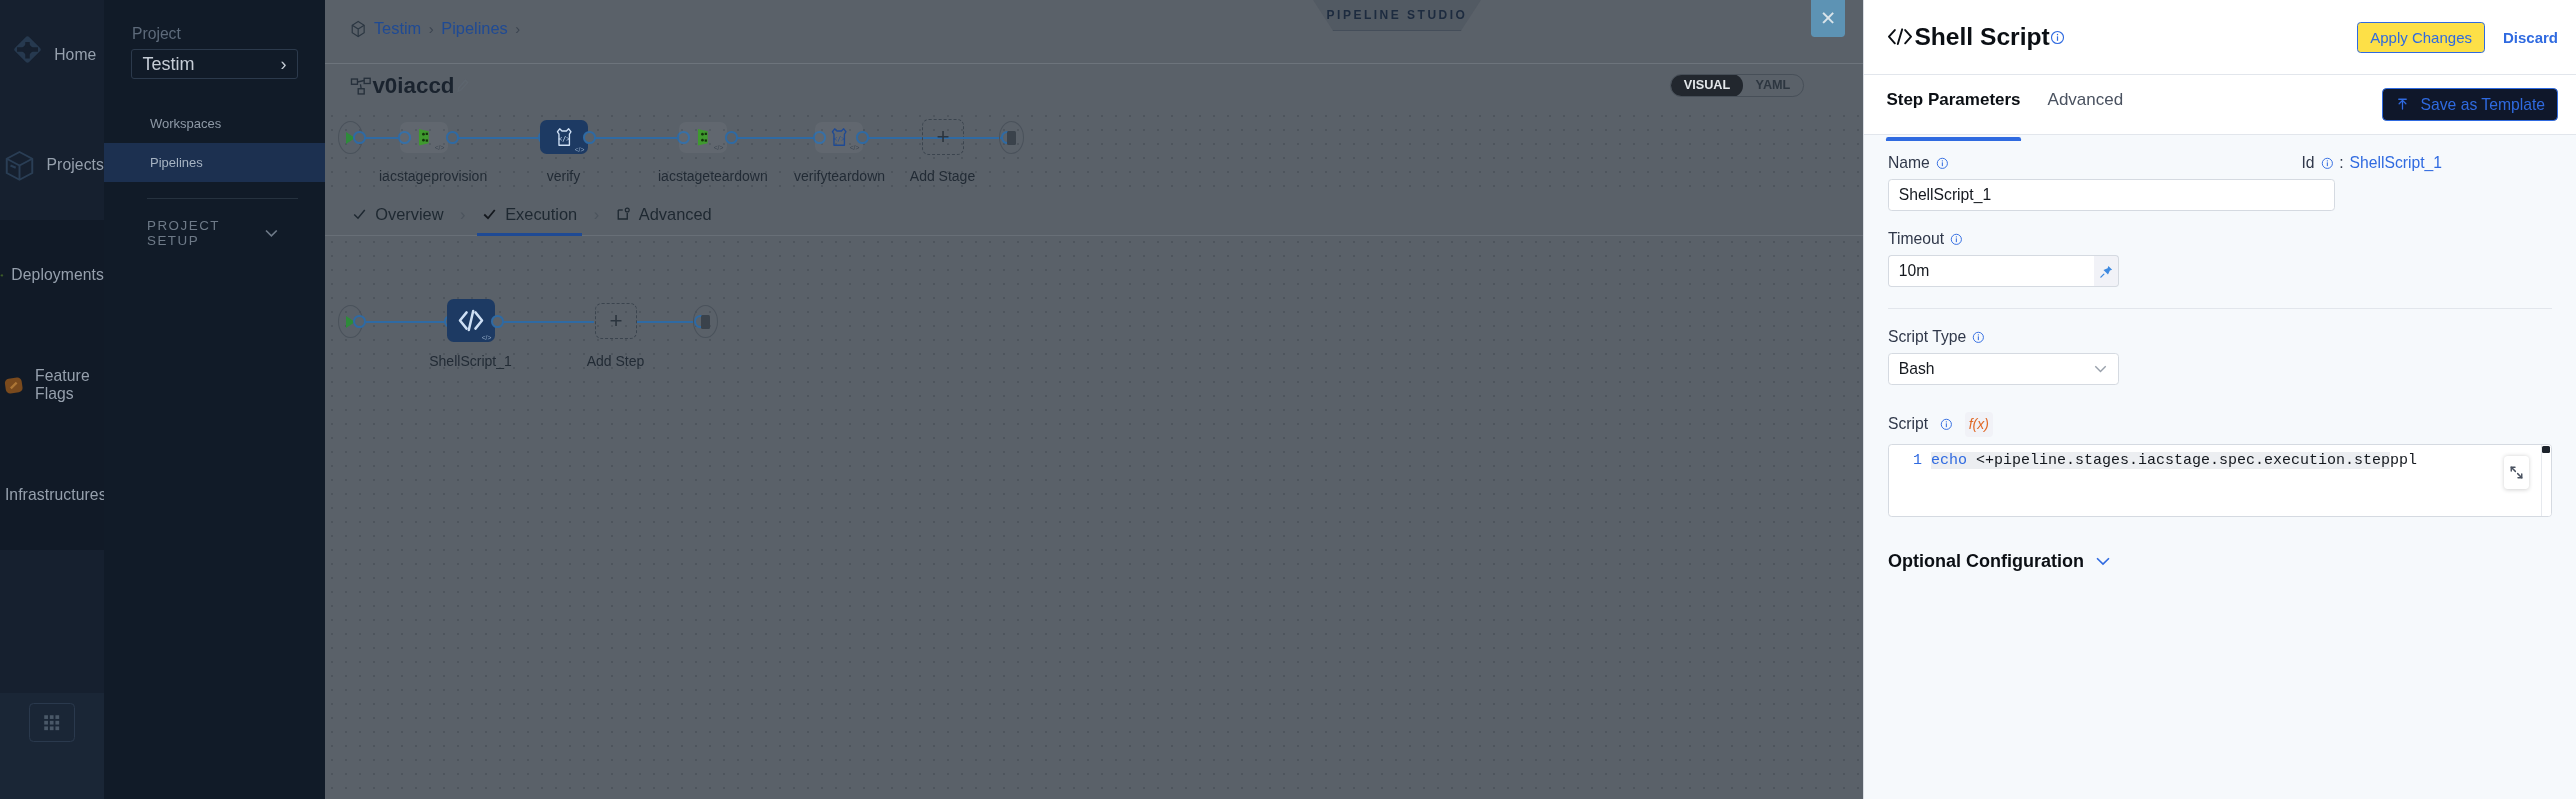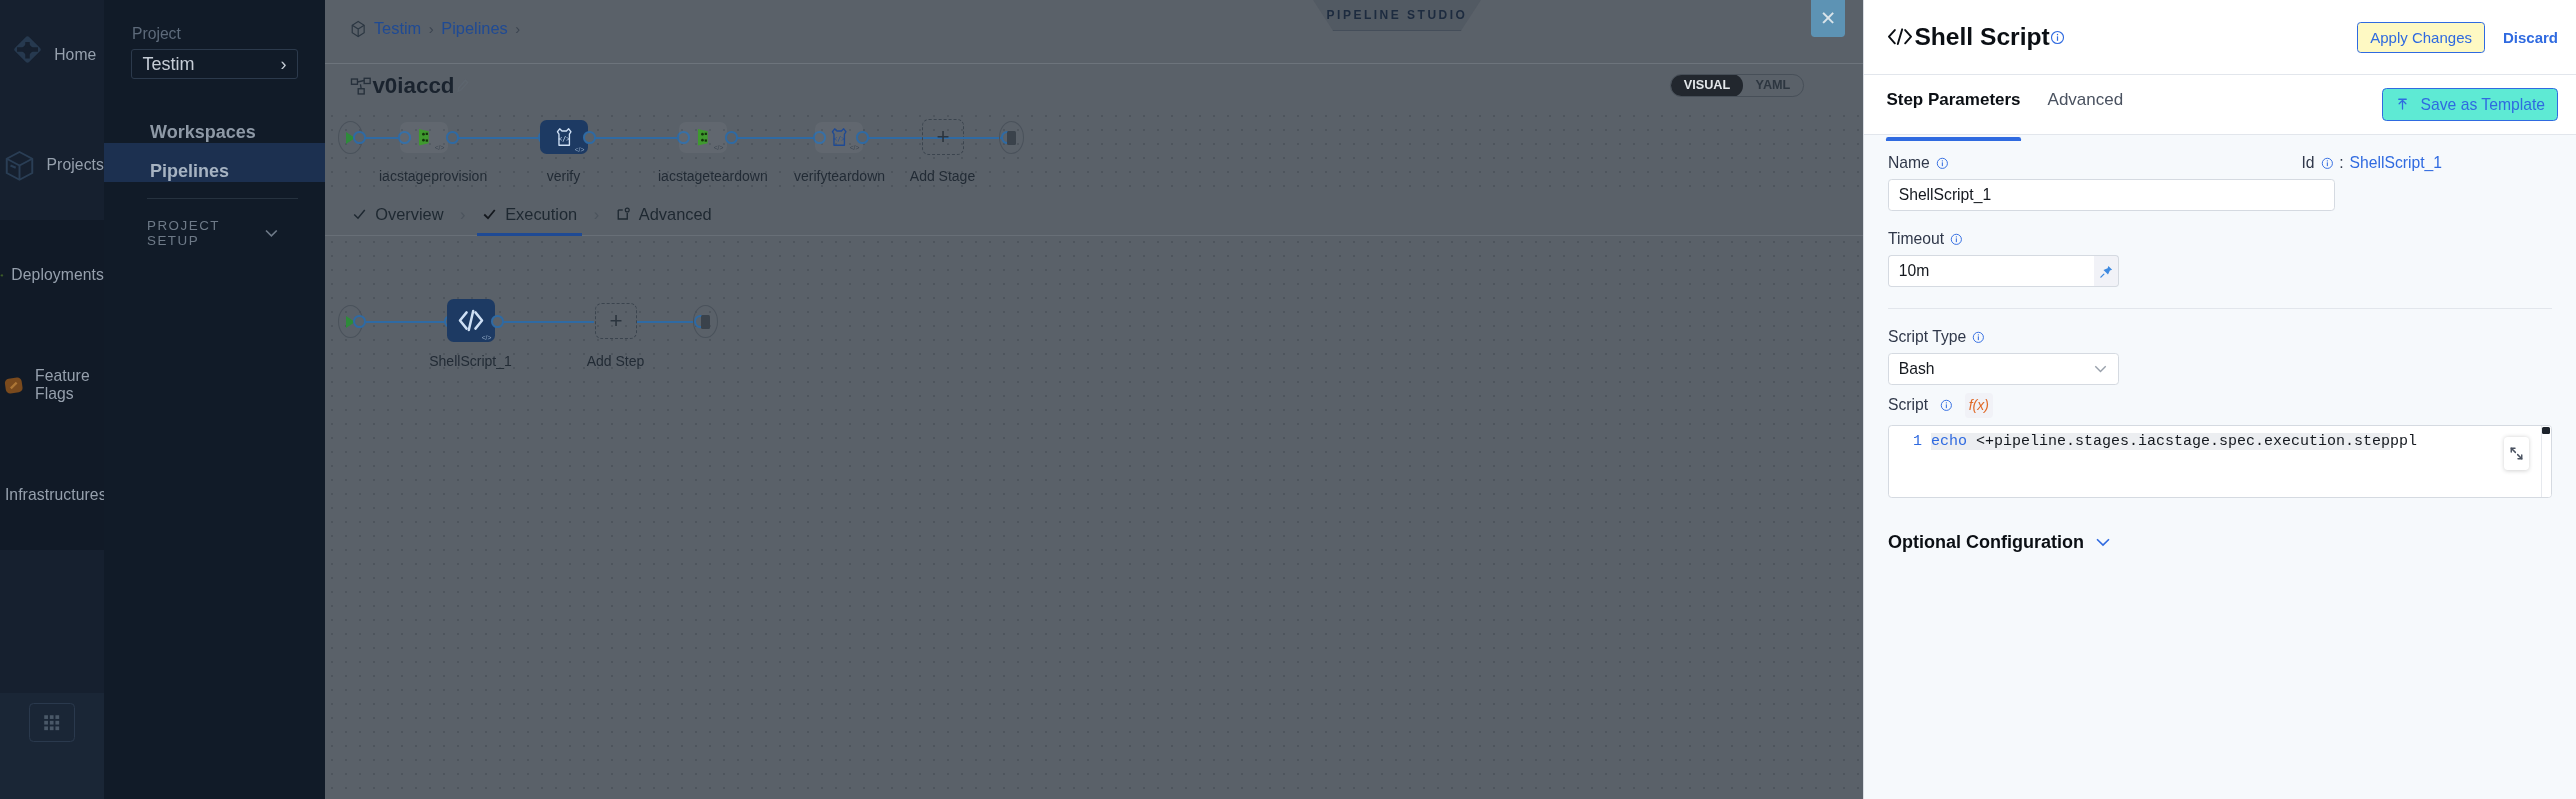--- a/index.html
+++ b/index.html
@@ -45,22 +45,22 @@
   .proj-label { color: #5d6a7a; font-size: 15.7px; padding: 25px 0 6px 28px; }
   .proj-select {
     margin: 0 27px; height: 30px; border: 0.7px solid #2c3a4c; border-radius: 3px;
     display: flex; align-items: center; justify-content: space-between;
     padding: 0 10.4px; cursor: pointer;
   }
   .proj-select span { color: #c6cdd6; font-size: 18px; }
   .proj-chevron { color: #c6cdd6; font-size: 16.4px; font-weight: 300; }
   .proj-nav { margin-top: 25px; }
   .proj-nav-item {
-    height: 39px; display: flex; align-items: flex-end; padding-left: 46px;
-    color: #8e99a6; font-size: 18px; cursor: pointer; font-weight: bold;
+    height: 39px; display: flex; align-items: center; padding-left: 46px;
+    color: #8e99a6; font-size: 13px; cursor: pointer;
   }
   .proj-nav-item.active { background: #1c3050; color: #a6b3c2; }
   .proj-sep { height: 0.7px; background: #26323f; margin: 16.4px 27px 0 43px; }
   .proj-setup {
     display: flex; align-items: center; justify-content: space-between;
     padding: 19.4px 46px 0 43px; color: #6e7a88;
     font-size: 13.4px; letter-spacing: 1.5px; cursor: pointer;
   }
 
   
@@ -169,40 +169,40 @@
     display: flex; flex-direction: column;
   }
   .panel-head {
     height: 75px; background: #fff; display: flex; align-items: center;
     padding: 0 18px 0 22.4px; border-bottom: 0.7px solid #e2e6ec;
   }
   .panel-title { display: flex; align-items: center; }
   .panel-title h2 { font-size: 24.6px; font-weight: 700; color: #0b0f14; }
   .panel-actions { margin-left: auto; display: flex; align-items: center; gap: 18px; }
   .btn-outline {
-    border: 0.7px solid #2f6ae0; color: #2f6ae0; background: #fef9c3;
+    border: 0.7px solid #2f6ae0; color: #2f6ae0; background: #fde047;
     border-radius: 3.7px; padding: 6px 12px; font-size: 15px; cursor: pointer;
   }
   .btn-link { color: #2f6ae0; font-size: 15px; font-weight: 700; cursor: pointer; }
 
   .panel-tabs {
     height: 60px; background: #fff; display: flex; align-items: center;
     padding: 0 18px 0 22.4px; border-bottom: 0.7px solid #e2e6ec;
   }
   .ptab {
     font-size: 17px; color: #4a5260; height: 72px; line-height: 61px;
     margin-right: 27px; position: relative; cursor: pointer;
   }
   .ptab.active { color: #0b0f14; font-weight: 700; }
   .ptab.active::after {
     content: ''; position: absolute; left: 0; right: 0; bottom: 0;
     height: 3.7px; background: #2f6ae0; border-radius: 2.2px 2.2px 0 0;
   }
   .btn-tpl {
-    margin-left: auto; border: 0.7px solid #2f6ae0; color: #2f6ae0; background: #5eead4;
+    margin-left: auto; border: 0.7px solid #2f6ae0; color: #2f6ae0; background: #0f172a;
     border-radius: 4.5px; padding: 6.7px 12px; font-size: 15.7px; cursor: pointer;
     display: flex; align-items: center; gap: 11px;
   }
 
   .panel-body { flex: 1; padding: 19.4px 24px 0 24px; overflow: hidden; }
   .field-label {
     font-size: 15.7px; color: #30384a; display: flex; align-items: center; gap: 6px;
     margin-bottom: 6.7px;
   }
   .row-between { display: flex; align-items: flex-start; justify-content: space-between; }
@@ -620,21 +620,21 @@
           <rect x="9.2" y="5.2" width="1.6" height="1.8" fill="#2f6ae0"></rect>
         </svg>
       </div>
       <div class="select">
         <span>Bash</span>
         <svg width="15" height="9.7" viewBox="0 0 20 13">
           <path d="M3 3 L10 10 L17 3" fill="none" stroke="#98a0ab" stroke-width="1.9"></path>
         </svg>
       </div>
 
-      <div class="field-label" style="margin-top:8px;gap:12px;">
+      <div class="field-label" style="margin-top:27px;gap:12px;">
         <span>Script</span>
         <svg width="12.7" height="12.7" viewBox="0 0 20 20">
           <circle cx="10" cy="10" r="8" fill="none" stroke="#2f6ae0" stroke-width="1.5"></circle>
           <rect x="9.2" y="8.4" width="1.6" height="6" fill="#2f6ae0"></rect>
           <rect x="9.2" y="5.2" width="1.6" height="1.8" fill="#2f6ae0"></rect>
         </svg>
         <div class="fx-btn">f(x)</div>
       </div>
 
       <div class="editor">

